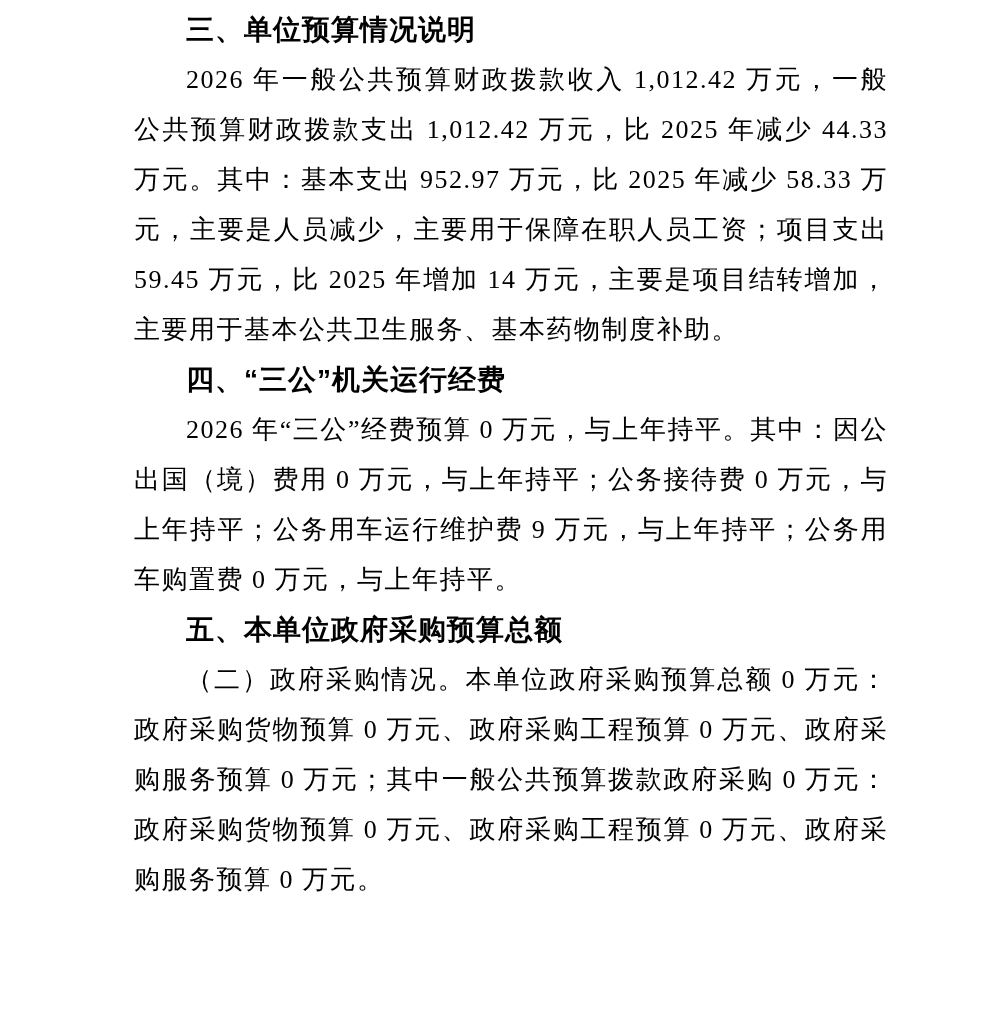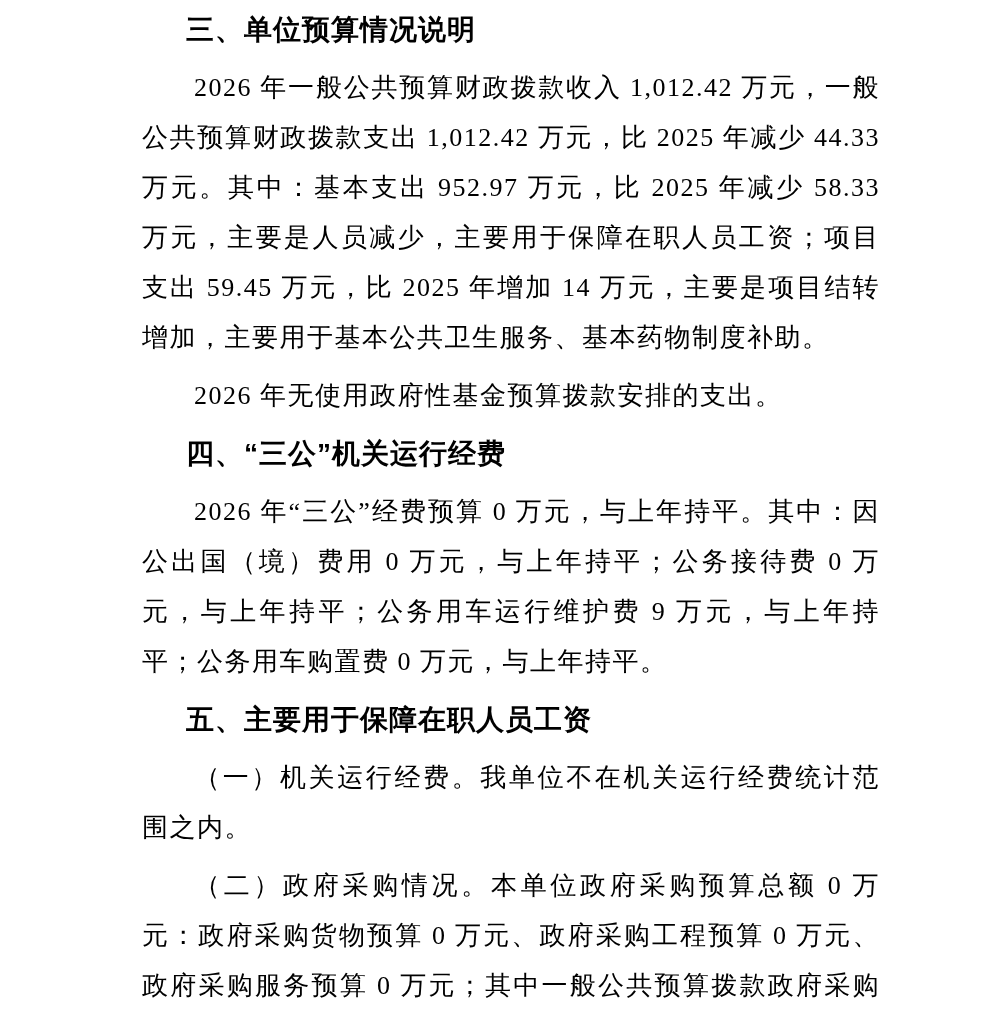--- a/index.html
+++ b/index.html
@@ -26,36 +26,34 @@
     font-family: "Liberation Sans", "DejaVu Sans", sans-serif;
     font-weight: 700;
     font-size: 28px;
     line-height: 50px;
     letter-spacing: 1px;
     text-indent: 52px;
     color: #000000;
     white-space: nowrap;
   }
   .para {
-    margin: 8px;
+    margin: 0;
     font-size: 26px;
     line-height: 50px;
     letter-spacing: 1.5px;
     text-align: justify;
     text-justify: inter-ideograph;
     text-indent: 52px;
     color: #000000;
     font-family: Liberation Serif, serif;
   }
 </style>
 </head>
 <body>
 
 <main class="page" id="doc-root" style="background: rgb(255, 255, 255);">
     <h2 class="heading">三、单位预算情况说明</h2>
     <p class="para">2026 年一般公共预算财政拨款收入 1,012.42 万元，一般公共预算财政拨款支出 1,012.42 万元，比 2025 年减少 44.33 万元。其中：基本支出 952.97 万元，比 2025 年减少 58.33 万元，主要是人员减少，主要用于保障在职人员工资；项目支出 59.45 万元，比 2025 年增加 14 万元，主要是项目结转增加，主要用于基本公共卫生服务、基本药物制度补助。</p>
-    <p class="para">2026 年无使用政府性基金预算拨款安排的支出。</p>
     <h2 class="heading">四、“三公”机关运行经费</h2>
     <p class="para">2026 年“三公”经费预算 0 万元，与上年持平。其中：因公出国（境）费用 0 万元，与上年持平；公务接待费 0 万元，与上年持平；公务用车运行维护费 9 万元，与上年持平；公务用车购置费 0 万元，与上年持平。</p>
-    <h2 class="heading">五、主要用于保障在职人员工资</h2>
-    <p class="para">（一）机关运行经费。我单位不在机关运行经费统计范围之内。</p>
+    <h2 class="heading">五、本单位政府采购预算总额</h2>
     <p class="para">（二）政府采购情况。本单位政府采购预算总额 0 万元：政府采购货物预算 0 万元、政府采购工程预算 0 万元、政府采购服务预算 0 万元；其中一般公共预算拨款政府采购 0 万元：政府采购货物预算 0 万元、政府采购工程预算 0 万元、政府采购服务预算 0 万元。</p>
   </main>
 
 </body></html>

